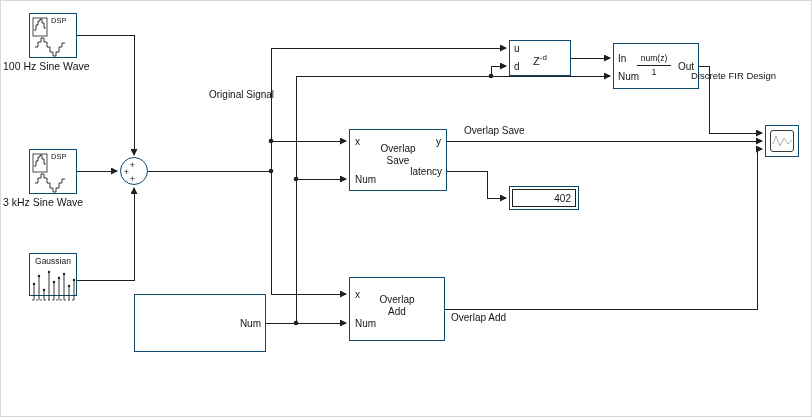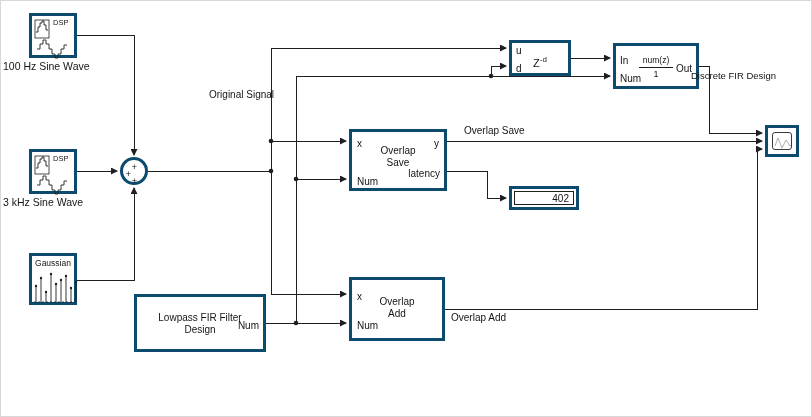--- a/index.html
+++ b/index.html
@@ -4,21 +4,21 @@
 <style>
   html,body{margin:0;padding:0;background:#fff;}
   .canvas{
     position:relative;width:812px;height:417px;box-sizing:border-box;
     background:#ffffff;border:1px solid #d8d8d8;overflow:hidden;
     font-family:"Liberation Sans",sans-serif;color:#141414;
   }
   .wires{position:absolute;left:0;top:0;width:812px;height:417px;}
   .wires polyline{shape-rendering:crispEdges;}
   .block{
-    position:absolute;background:#ffffff;border:3px solid #0c4a6e;
+    position:absolute;background:#ffffff;border:1px solid #0c4a6e;
     box-sizing:border-box;
   }
   .round{border-radius:50%;}
   .port-label{position:absolute;font-size:10px;line-height:11px;white-space:nowrap;}
   .block-title{position:absolute;left:0;right:0;text-align:center;}
   .block-title div{font-size:10px;line-height:12px;}
   .block-caption{position:absolute;text-align:left;font-size:10.5px;line-height:12px;white-space:nowrap;}
   .signal-label{position:absolute;font-size:10px;line-height:12px;white-space:nowrap;}
   .dsp-badge{position:absolute;left:21px;top:2px;font-size:7.5px;line-height:9px;}
   .gauss-label{position:absolute;left:0;right:0;top:2px;text-align:center;font-size:8.5px;line-height:10px;}
@@ -96,21 +96,21 @@
   <div class="block" style="left:28px;top:148px;width:48px;height:45px;">
     <svg class="icon-svg" width="46" height="43" viewBox="0 0 46 43">
       <rect x="3" y="4" width="14" height="18" fill="none" stroke="#1f1f1f" stroke-width="0.8"></rect>
       <path d="M4,16 h2 v-5 h2 v-4 h2 v-2 h2 v4 h2 v5 h2" fill="none" stroke="#1f1f1f" stroke-width="0.9"></path>
       <path d="M5,33 h3 v-5 h3 v-4 h3 v4 h3 v5 h3 v5 h3 v4 h3 v-4 h3 v-5 h3 v-4 h3" fill="none" stroke="#1f1f1f" stroke-width="0.9"></path>
     </svg>
     <span class="dsp-badge">DSP</span>
   </div>
   <div class="block-caption" style="left:2px;top:195px;width:100px;">3 kHz Sine Wave</div>
 
-  <div class="block" style="left:28px;top:252px;width:48px;height:52px;">
+  <div class="block" style="left:28px;top:252px;width:48px;height:43px;">
     <span class="gauss-label">Gaussian</span>
     <svg class="icon-svg" style="top:12px;" width="46" height="41" viewBox="0 0 46 41">
       <line x1="2" y1="34" x2="45" y2="34" stroke="#1f1f1f" stroke-width="0.8" stroke-dasharray="2,2"></line>
       <g stroke="#1f1f1f" stroke-width="0.9">
         <line x1="4" y1="34" x2="4" y2="18"></line>
         <line x1="9" y1="34" x2="9" y2="10"></line>
         <line x1="14" y1="34" x2="14" y2="24"></line>
         <line x1="19" y1="34" x2="19" y2="6"></line>
         <line x1="24" y1="34" x2="24" y2="16"></line>
         <line x1="29" y1="34" x2="29" y2="12"></line>
@@ -132,24 +132,20 @@
     </svg>
   </div>
 
   <div class="block round" style="left:119px;top:156px;width:28px;height:28px;">
     <span class="sum-sign" style="left:8.5px;top:2px;">+</span>
     <span class="sum-sign" style="left:2.5px;top:9px;">+</span>
     <span class="sum-sign" style="left:8.5px;top:16px;">+</span>
   </div>
 
   <div class="block" style="left:133px;top:293px;width:132px;height:58px;">
-    <div class="block-title" style="top:15px;">
-      <div>Lowpass FIR Filter</div>
-      <div>Design</div>
-    </div>
     <span class="port-label" style="right:4px;top:23px;">Num</span>
   </div>
 
   <div class="block" style="left:348px;top:128px;width:98px;height:62px;">
     <span class="port-label" style="left:5px;top:6px;">x</span>
     <span class="port-label" style="left:5px;top:44px;">Num</span>
     <span class="port-label" style="right:5px;top:6px;">y</span>
     <span class="port-label" style="right:4px;top:36px;">latency</span>
     <div class="block-title" style="top:13px;">
       <div>Overlap</div>

